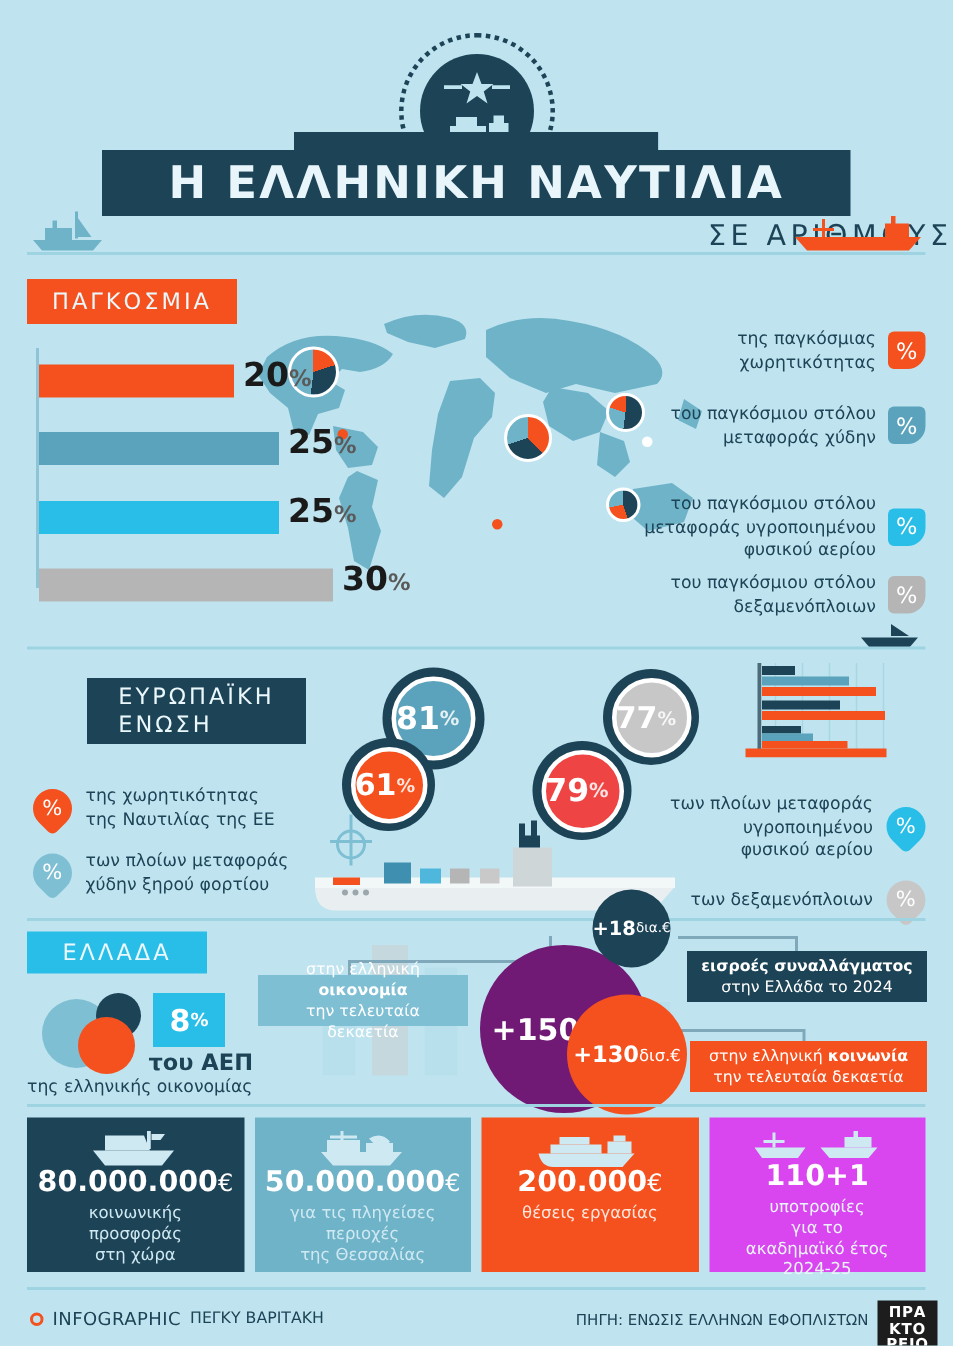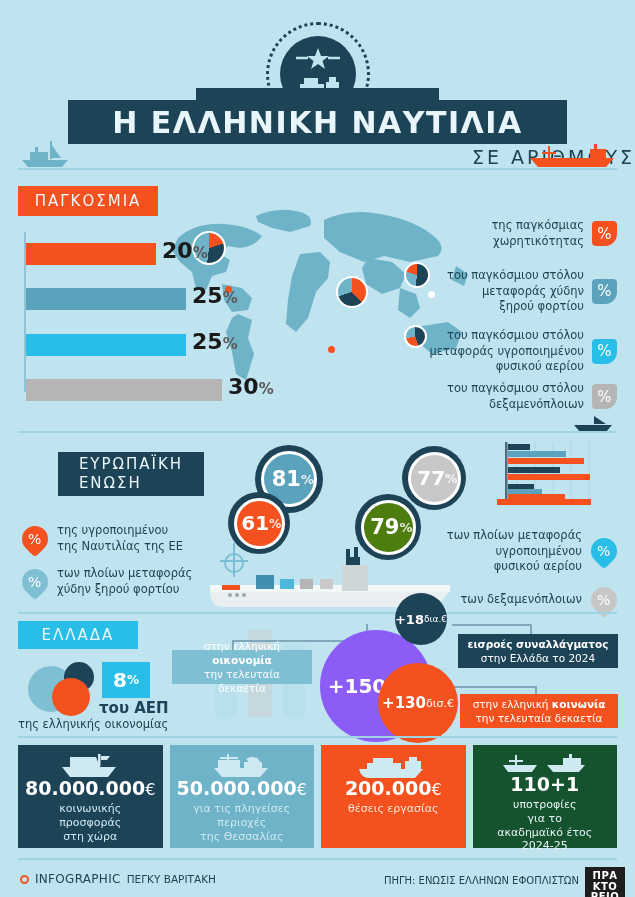--- a/index.html
+++ b/index.html
@@ -97,21 +97,21 @@
   .eu-text{color:#1d4356;font-size:11.5px;line-height:1.35;}
   .eu-right{position:absolute;right:18px;width:210px;}
   .eu-right .eu-row{justify-content:flex-end;}
   .eu-right .eu-text{text-align:right;flex:1;}
 
   .circ{
     position:absolute;border-radius:50%;background:#1d4356;
     display:flex;align-items:center;justify-content:center;
   }
   .circ .inner{
-    border-radius:50%;display:flex;align-items:center;justify-content:flex-end;
+    border-radius:50%;display:flex;align-items:center;justify-content:flex-start;
     border:3px solid #ffffff;box-sizing:border-box;
     color:#ffffff;font-weight:bold;
   }
   .circ .num{font-weight:bold;}
   .circ .sm{font-size:0.62em;opacity:.85;font-weight:bold;}
 
   .ship{position:absolute;left:210px;top:535px;width:300px;height:75px;}
 
   .minichart{position:absolute;left:495px;top:440px;width:105px;height:65px;}
 
@@ -145,21 +145,21 @@
   
   .cards{position:absolute;left:18px;top:745px;width:599px;height:103px;display:flex;gap:7px;}
   .card{
     flex:1;display:flex;flex-direction:column;align-items:center;
     justify-content:flex-start;padding-top:6px;box-sizing:border-box;
     text-align:center;
   }
   .c1{background:#1d4356;}
   .c2{background:#6fb3c8;}
   .c3{background:#f4511e;}
-  .c4{background:#14532d;}
+  .c4{background:#d946ef;}
   .card .amount{color:#ffffff;font-weight:bold;font-size:19px;line-height:1;}
   .card .amount .eu{font-weight:normal;font-size:16px;}
   .card .cap{color:#cfe9f2;font-size:11px;line-height:1.25;margin-top:4px;}
   .c3 .cap{color:#ffe6dc;}
   .c4 .cap{color:#eaf4f8;}
   .card .icon{height:28px;display:flex;align-items:flex-end;justify-content:center;}
 
   
   .footer-line{position:absolute;left:18px;top:858px;width:599px;height:2px;background:#9ed3e2;}
   .footer{position:absolute;left:0;top:866px;width:635px;height:31px;}
@@ -281,21 +281,20 @@
       </div>
       <div class="pct-chip pc-orange">%</div>
     </div>
   </div>
 
   <div class="g-legend" style="top:268px">
     <div class="g-row">
       <div class="g-text">
         <div>του παγκόσμιου στόλου</div>
         <div>μεταφοράς χύδην</div>
-        <div>ξηρού φορτίου</div>
       </div>
       <div class="pct-chip pc-steel">%</div>
     </div>
   </div>
 
   <div class="g-legend" style="top:328px">
     <div class="g-row">
       <div class="g-text">
         <div>του παγκόσμιου στόλου</div>
         <div>μεταφοράς υγροποιημένου</div>
@@ -344,33 +343,33 @@
   </div>
 
   <div class="circ" style="left:228px;top:492px;width:62px;height:62px">
     <div class="inner" style="width:51px;height:51px;background:#f4511e;font-size:20px">
       <span class="num">61</span>
         <span class="sm">%</span>
     </div>
   </div>
 
   <div class="circ" style="left:355px;top:494px;width:66px;height:66px">
-    <div class="inner" style="width:55px;height:55px;background:#4d7c0f;font-size:21px">
+    <div class="inner" style="width:55px;height:55px;background:#ef4444;font-size:21px">
       <span class="num">79</span>
         <span class="sm">%</span>
     </div>
   </div>
 
   <div class="eu-legend" style="top:523px">
     <div class="eu-row">
       <div class="drop-chip" style="background:#f4511e">
           <i>%</i>
         </div>
       <div class="eu-text">
-        <div>της υγροποιημένου</div>
+        <div>της χωρητικότητας</div>
         <div>της Ναυτιλίας της ΕΕ</div>
       </div>
     </div>
     <div class="eu-row">
       <div class="drop-chip" style="background:#7fbfd4">
           <i>%</i>
         </div>
       <div class="eu-text">
         <div>των πλοίων μεταφοράς</div>
         <div>χύδην ξηρού φορτίου</div>
@@ -462,21 +461,21 @@
   <div style="position:absolute;left:425px;top:668px;width:22px;height:49px;background:#b7dfec"></div>
 
   <div class="leader" style="left:232px;top:640px;width:1.5px;height:12px"></div>
   <div class="leader" style="left:232px;top:640px;width:136px;height:1.5px"></div>
   <div class="leader" style="left:366px;top:624px;width:1.5px;height:17px"></div>
   <div class="leader" style="left:452px;top:624px;width:80px;height:1.5px"></div>
   <div class="leader" style="left:530px;top:624px;width:1.5px;height:14px"></div>
   <div class="leader" style="left:446px;top:686px;width:90px;height:1.5px"></div>
   <div class="leader" style="left:535px;top:686px;width:1.5px;height:11px"></div>
 
-  <div class="bubble" style="left:320px;top:630px;width:112px;height:112px;background:#8b5cf6;font-size:20px">
+  <div class="bubble" style="left:320px;top:630px;width:112px;height:112px;background:#701a75;font-size:20px">
     <span>+150</span>
       <span class="unit" style="font-size:15px">δισ.€</span>
   </div>
   <div class="bubble" style="left:395px;top:593px;width:52px;height:52px;background:#1d4356;font-size:13px">
     <span>+18</span>
       <span class="unit" style="font-size:9px">δια.€</span>
   </div>
   <div class="bubble" style="left:378px;top:663px;width:80px;height:80px;background:#f4511e;font-size:15px">
     <span>+130</span>
       <span class="unit" style="font-size:11px">δισ.€</span>

